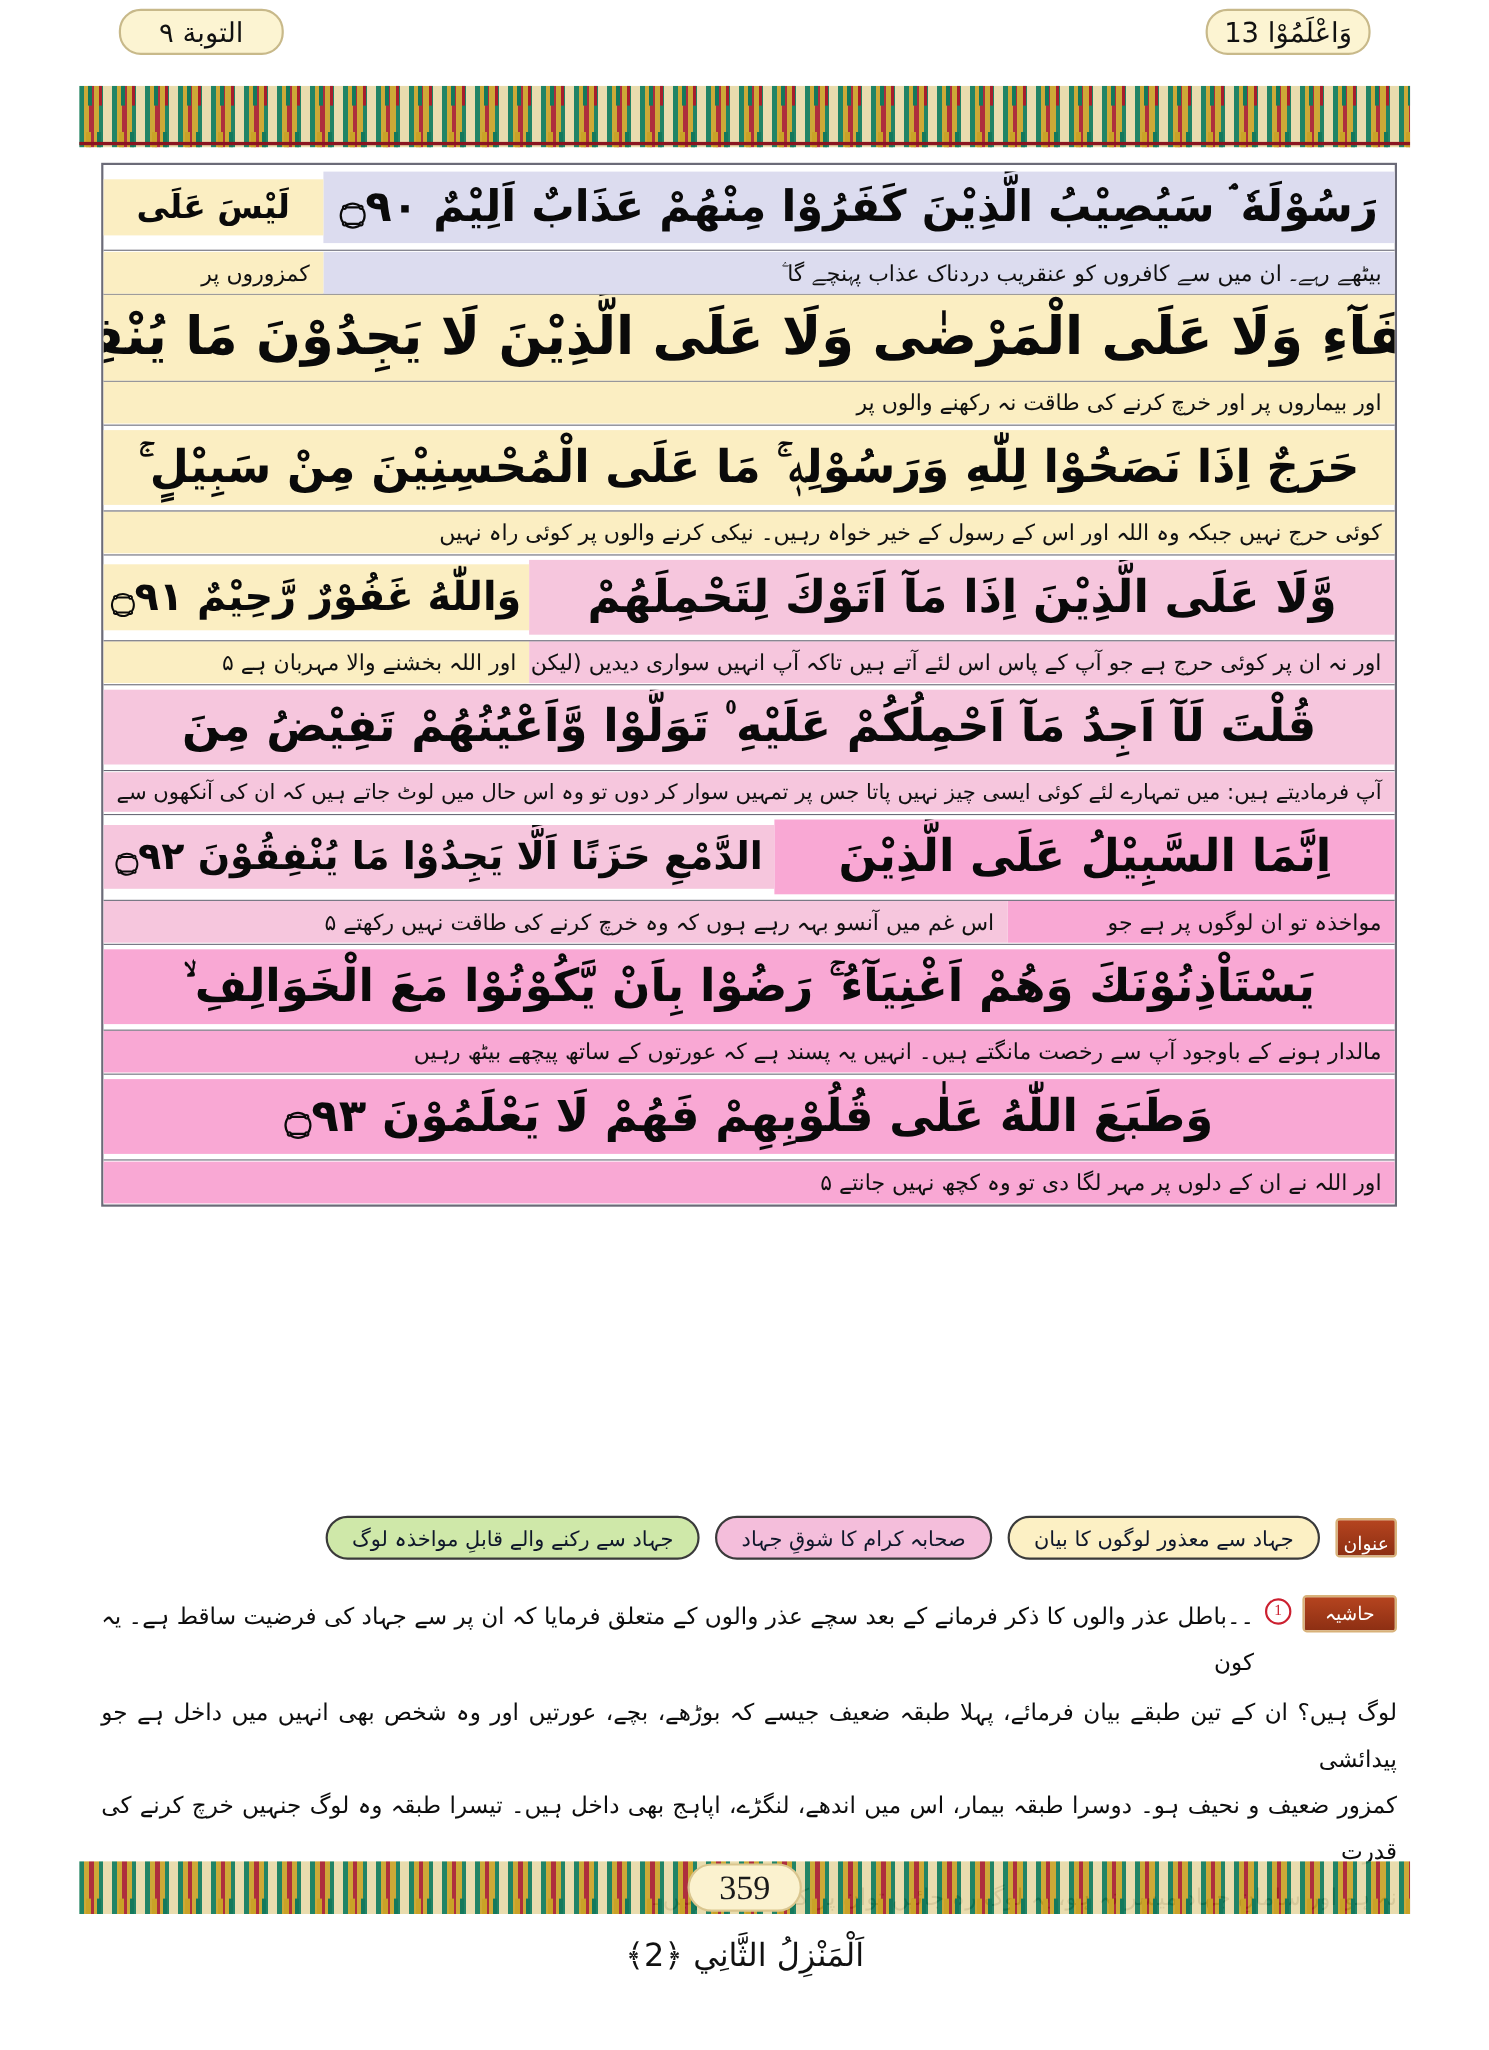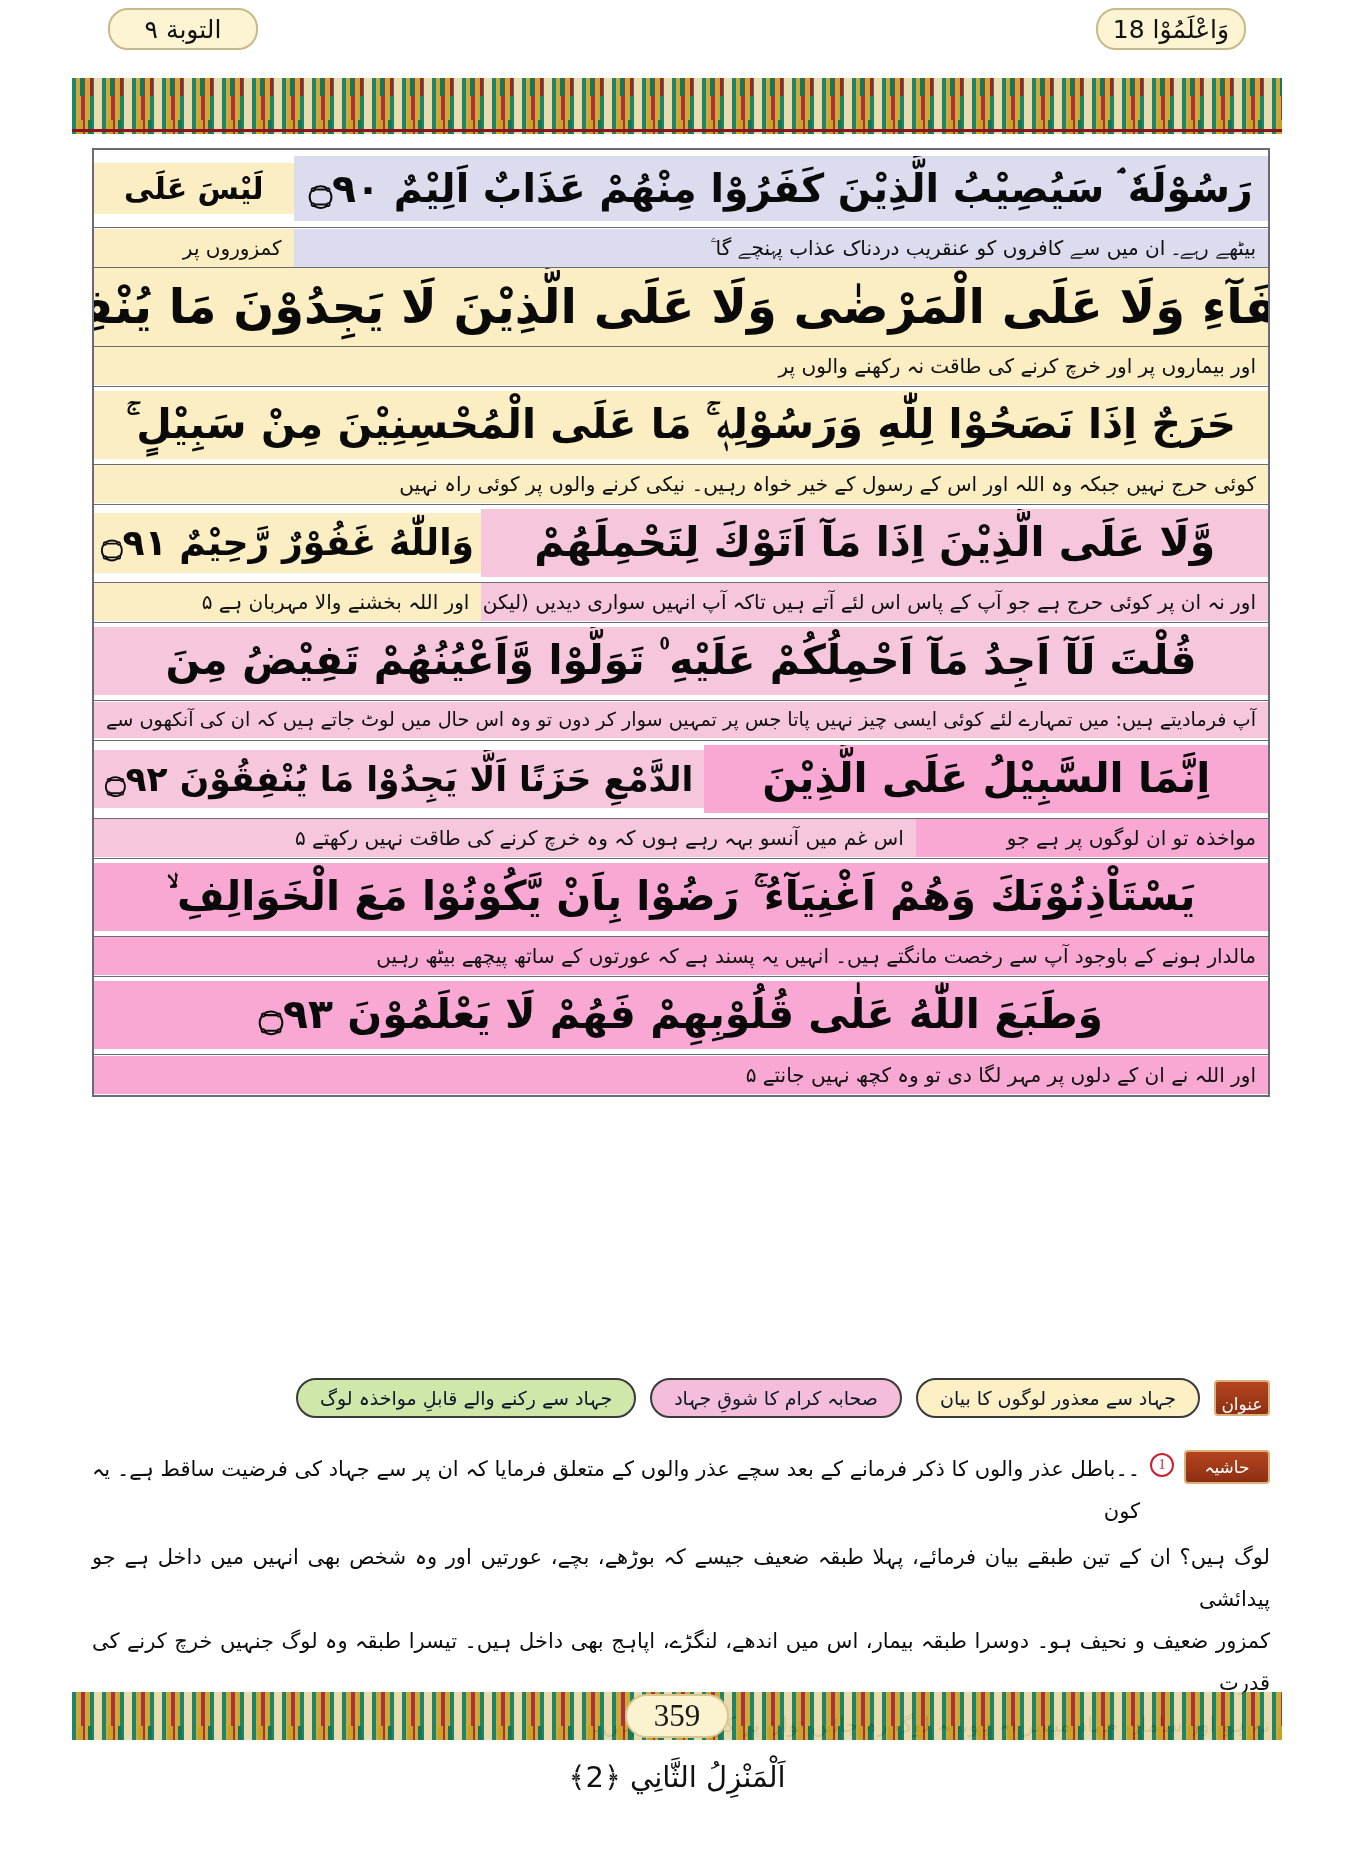--- a/index.html
+++ b/index.html
@@ -280,21 +280,21 @@
   <div class="ornament-band band-top">
     <div class="orn-pattern"></div>
     <div class="orn-top-spikes"></div>
     <div class="orn-bot-spikes"></div>
     <div class="orn-rule"></div>
   </div>
   <div class="cartouche cart-surah">
     <span>التوبة ٩</span>
   </div>
   <div class="cartouche cart-juz">
-    <span>وَاعْلَمُوْا 18</span>
+    <span>وَاعْلَمُوْا 13</span>
   </div>
 
   <div class="text-block" id="text-block">
       <div class="ayah-row">
         <div class="ayah-seg fill-lav" style="flex: 0 0 83%; width: 83%;">
           <div class="ar" style="font-size: 39.4px;">رَسُوْلَهٗ ۘ سَيُصِيْبُ الَّذِيْنَ كَفَرُوْا مِنْهُمْ عَذَابٌ اَلِيْمٌ ۝٩٠</div>
         </div>
         <div class="ayah-seg fill-cream" style="flex: 0 0 17%; width: 17%;">
           <div class="ar" style="font-size: 30px;">لَيْسَ عَلَى</div>
         </div>

